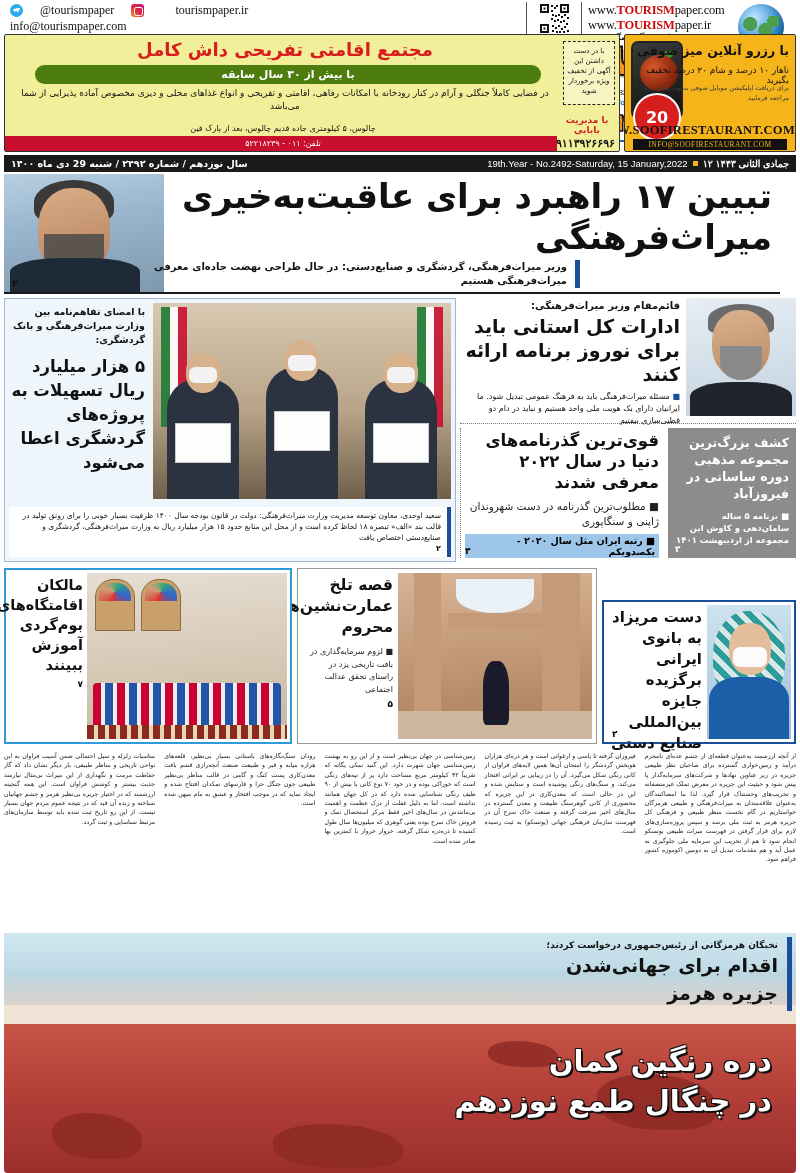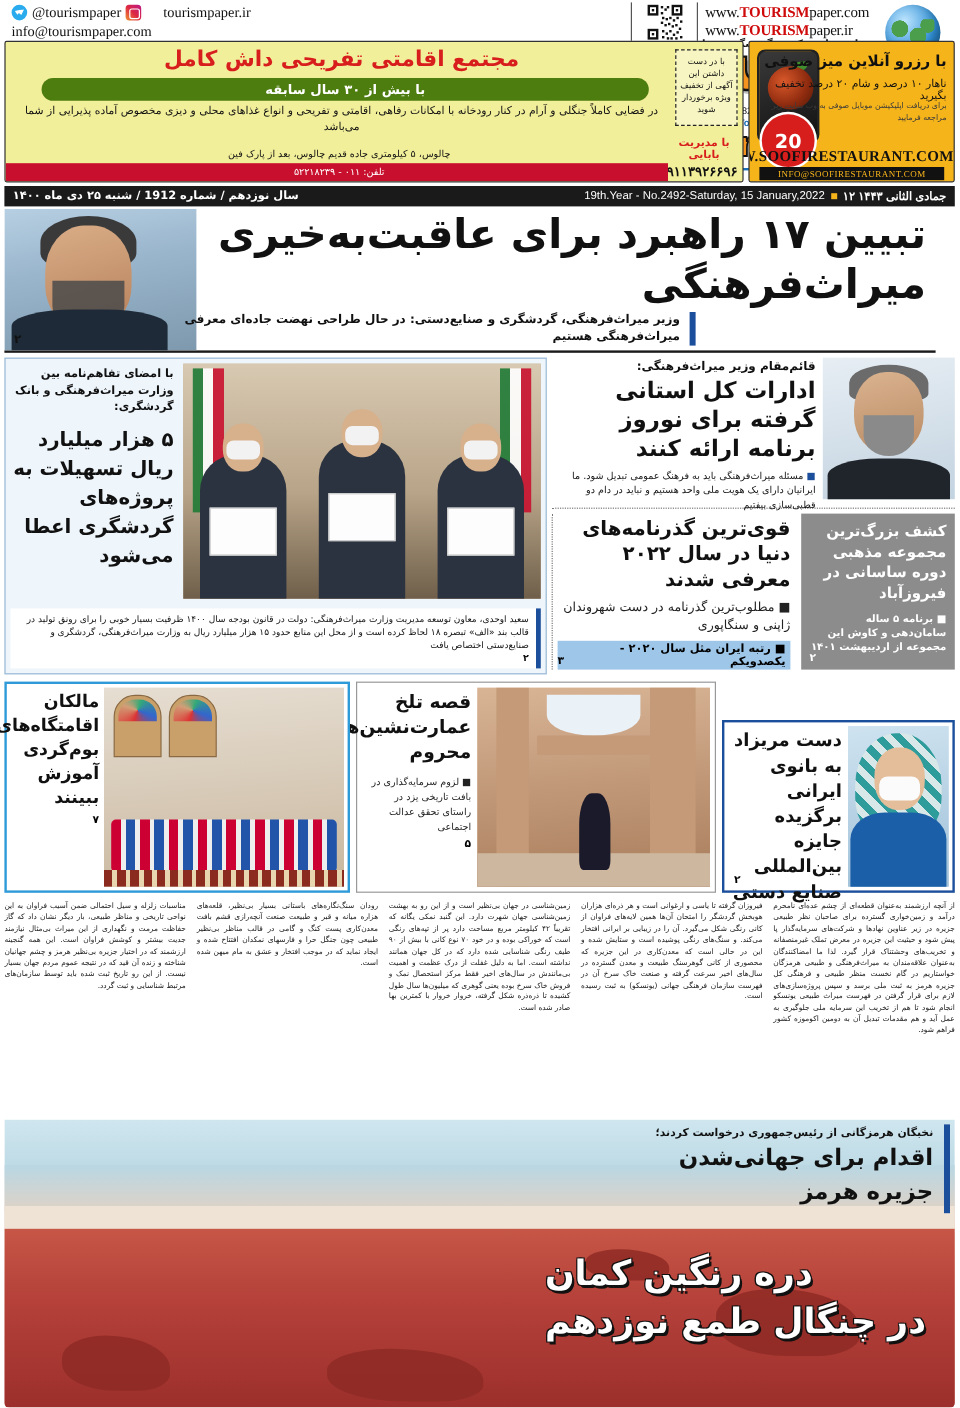--- a/index.html
+++ b/index.html
@@ -14,21 +14,21 @@
   
   .topbar { display:flex; height:34px; align-items:stretch; padding:2px 4px 0 4px; }
   .urls { width:215px; display:flex; flex-direction:column; justify-content:center;
           border-left:1px solid #555; direction:ltr; padding-left:6px;}
   .urls div { font-family:"Liberation Serif", serif; font-size:12.5px; color:#111; line-height:15px; letter-spacing:-.2px;}
   .urls .red { color:#cf0a0a; font-weight:bold; }
   .qr { width:44px; height:32px; margin:0 5px; display:flex; align-items:center; justify-content:center;}
   .qrimg { width:31px; height:31px; }
   .social { flex:1; display:flex; flex-direction:column; justify-content:center; direction:ltr; padding-left:6px;
             border-right:1px solid #555;}
-  .social-row { display:flex; align-items:center; gap:4px; height:16px;}
+  .social-row { display:flex; align-items:center; gap:17px; height:16px;}
   .social-row span.txt { font-family:"Liberation Serif", serif; font-size:12px; color:#111;}
   .ic { width:13px; height:13px; border-radius:3px; display:inline-block; position:relative; flex:none;}
   .ic.tg { background:#2aabee; border-radius:50%; }
   .ic.tg::after{ content:""; position:absolute; left:2.5px; top:4px; width:8px; height:5px;
                  background:#fff; clip-path:polygon(0 35%,100% 0,70% 100%,45% 65%,30% 95%); }
   .ic.ig { background:linear-gradient(45deg,#f09433,#dc2743,#bc1888); }
   .ic.ig::after{ content:""; position:absolute; left:3px; top:3px; width:7px; height:7px;
                  border:1.3px solid #fff; border-radius:2.2px;}
 
   
@@ -207,21 +207,21 @@
   .col p { margin-bottom:7px; }
 
   
   .bottom { position:absolute; left:4px; right:4px; bottom:0; height:240px; overflow:hidden; border-radius:0 0 4px 4px;}
   .bottom .sky { position:absolute; inset:0; background:linear-gradient(180deg,#cfe6ef 0%,#bcd9e4 18%,#e3cfc4 30%,#cf7f6e 55%,#c2604f 100%);}
   .bottom .sea { position:absolute; left:0; right:0; top:16%; height:16%; background:linear-gradient(180deg,#b9d7e3,#dfd2c6);}
   .bottom .beach{ position:absolute; left:0; right:0; top:30%; height:9%; background:#efe3d6;}
   .bottom .red1 { position:absolute; left:0; right:0; top:38%; height:62%;
         background:linear-gradient(180deg,#c65646 0%,#b5413a 40%,#9c2f2b 100%);}
   .bottom .rock { position:absolute; background:#8e2a24; border-radius:40% 60% 30% 50%; opacity:.85;}
-  .bot-head { position:absolute; right:24px; bottom:52px; text-align:left; color:#fff; font-size:29px; font-weight:bold;
+  .bot-head { position:absolute; right:24px; bottom:52px; text-align:right; color:#fff; font-size:29px; font-weight:bold;
               line-height:40px; text-shadow: 2px 2px 0 #111, -1px -1px 0 #111, 1px -1px 0 #111, -1px 1px 0 #111; margin-top: 40px;}
   .hormuz { position:absolute; right:4px; top:4px; width:302px; text-align:right; padding:3px 9px 5px 4px;
             border-right:5px solid #1b4f9c; }
   .hormuz .k { font-size:9px; font-weight:bold; color:#111;}
   .hormuz h3 { font-size:19px; line-height:26px; font-weight:bold; color:#111; margin-top:2px;}
 </style>
 </head>
 <body>
 
 <div class="page">
@@ -332,21 +332,21 @@
       <div class="addr2">تلفن: ۰۱۱ - ۵۲۲۱۸۲۳۹</div>
     </div>
   </div>
 
   <div class="datebar">
     <div class="en">
       <span>19th.Year - No.2492-Saturday, 15 January,2022</span>
       <span class="sq"></span>
       <span class="fa">۱۲ جمادی الثانی ۱۴۴۳</span>
     </div>
-    <div class="fa">سال نوزدهم / شماره 1912 / شنبه ۲۵ دی ماه ۱۴۰۰</div>
+    <div class="fa">سال نوزدهم / شماره ۲۴۹۲ / شنبه 29 دی ماه ۱۴۰۰</div>
   </div>
 
   <div class="lead">
     <div class="lead-photo">
       <div class="hair"></div>
         <div class="face"></div>
         <div class="beard"></div>
         <div class="suit"></div>
     </div>
     <div class="lead-title">
@@ -363,21 +363,21 @@
 
       <div class="box-deputy">
         <div class="dep-photo">
           <div class="h"></div>
             <div class="f"></div>
             <div class="b"></div>
             <div class="s"></div>
         </div>
         <div class="dep-txt">
           <div class="dep-kicker">قائم‌مقام وزیر میراث‌فرهنگی:</div>
-          <div class="dep-head">ادارات کل استانی گرفته برای نوروز برنامه ارائه کنند</div>
+          <div class="dep-head">ادارات کل استانی باید برای نوروز برنامه ارائه کنند</div>
           <div class="dep-sub"><span class="bl">■</span> <span>مسئله میراث‌فرهنگی باید به فرهنگ عمومی تبدیل شود. ما ایرانیان دارای یک هویت ملی واحد هستیم و نباید در دام دو قطبی‌سازی بیفتیم</span></div>
           <div class="dep-pg">۲</div>
         </div>
       </div>
 
       <div class="row2b">
         <div class="box-gray">
           <h3>کشف بزرگ‌ترین مجموعه مذهبی دوره ساسانی در فیروزآباد</h3>
           <div class="sub">■ <span>برنامه ۵ ساله سامان‌دهی و کاوش این مجموعه از اردیبهشت ۱۴۰۱</span></div>
           <div class="pg">۲</div>

